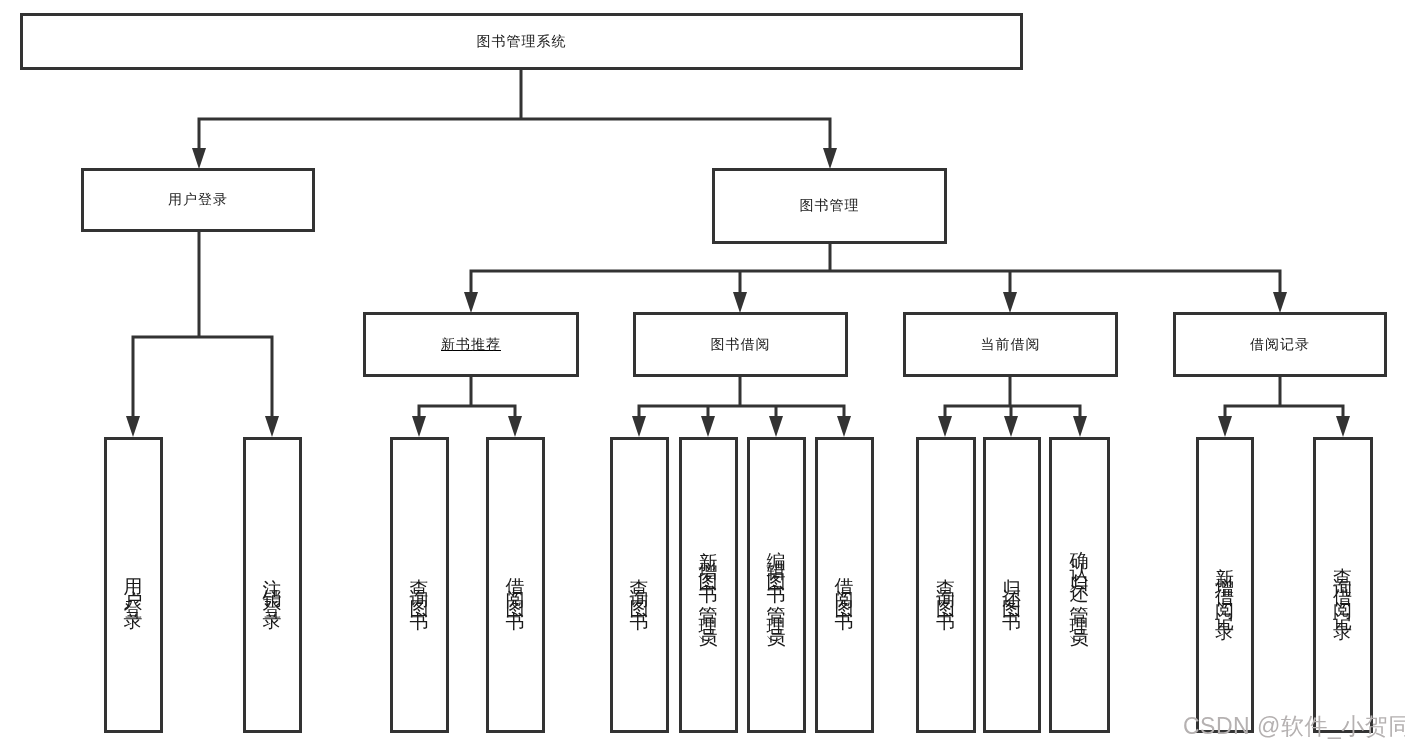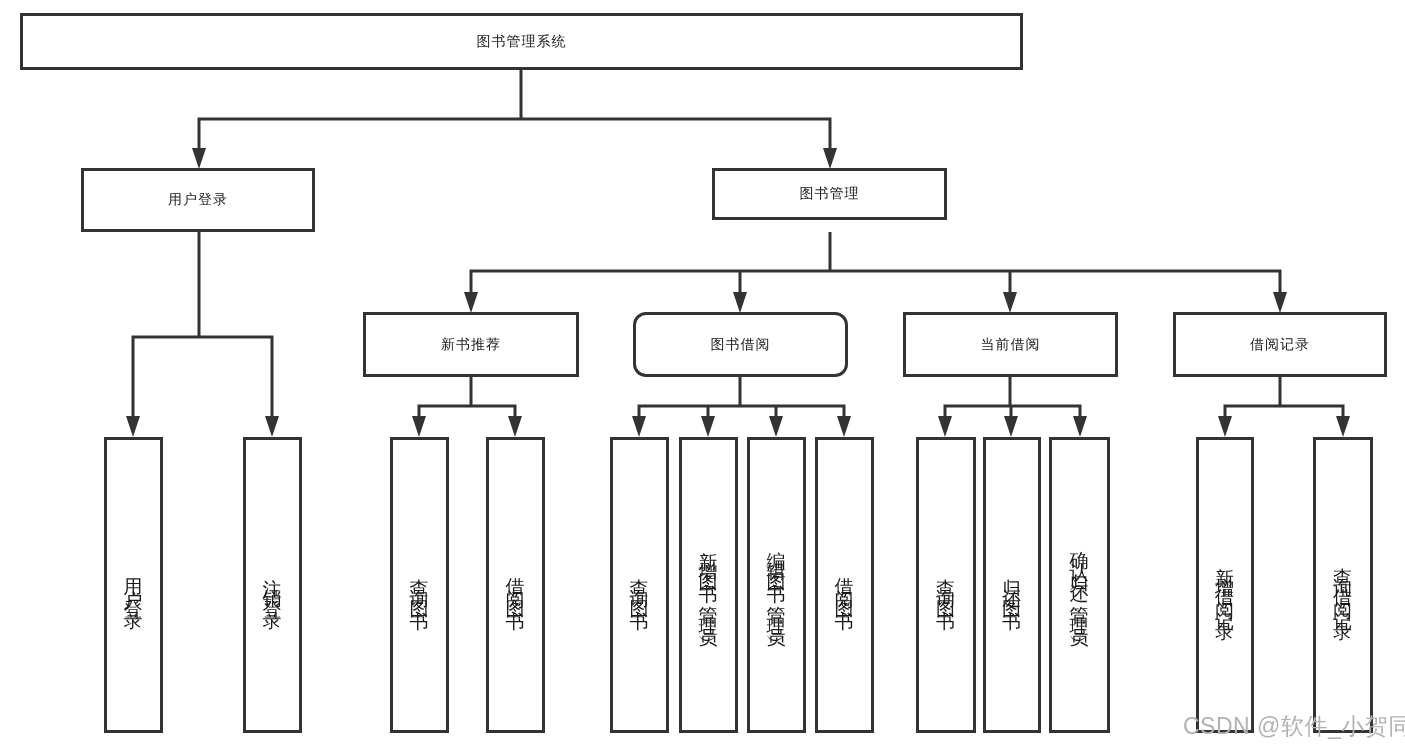--- a/index.html
+++ b/index.html
@@ -105,28 +105,28 @@
     </g>
   </svg>
 
   <div class="node" style="left:20px; top:13px; width:1003px; height:57px;">
     <span class="hlabel">图书管理系统</span>
   </div>
 
   <div class="node" style="left:81px; top:168px; width:234px; height:64px;">
     <span class="hlabel">用户登录</span>
   </div>
-  <div class="node" style="left:712px; top:168px; width:235px; height:52px;">
+  <div class="node" style="left:712px; top:168px; width:235px; height:76px;">
     <span class="hlabel">图书管理</span>
   </div>
 
-  <div class="node" style="left:363px; top:312px; width:216px; height:65px;">
+  <div class="node" style="left:363px; top:312px; width:216px; height:65px;text-decoration:underline;">
     <span class="hlabel">新书推荐</span>
   </div>
-  <div class="node" style="left:633px; top:312px; width:215px; height:65px;border-radius:13px;">
+  <div class="node" style="left:633px; top:312px; width:215px; height:65px;">
     <span class="hlabel">图书借阅</span>
   </div>
   <div class="node" style="left:903px; top:312px; width:215px; height:65px;">
     <span class="hlabel">当前借阅</span>
   </div>
   <div class="node" style="left:1173px; top:312px; width:214px; height:65px;">
     <span class="hlabel">借阅记录</span>
   </div>
 
   <div class="node leaf" style="left:104px; top:437px; width:59px; height:296px;">

